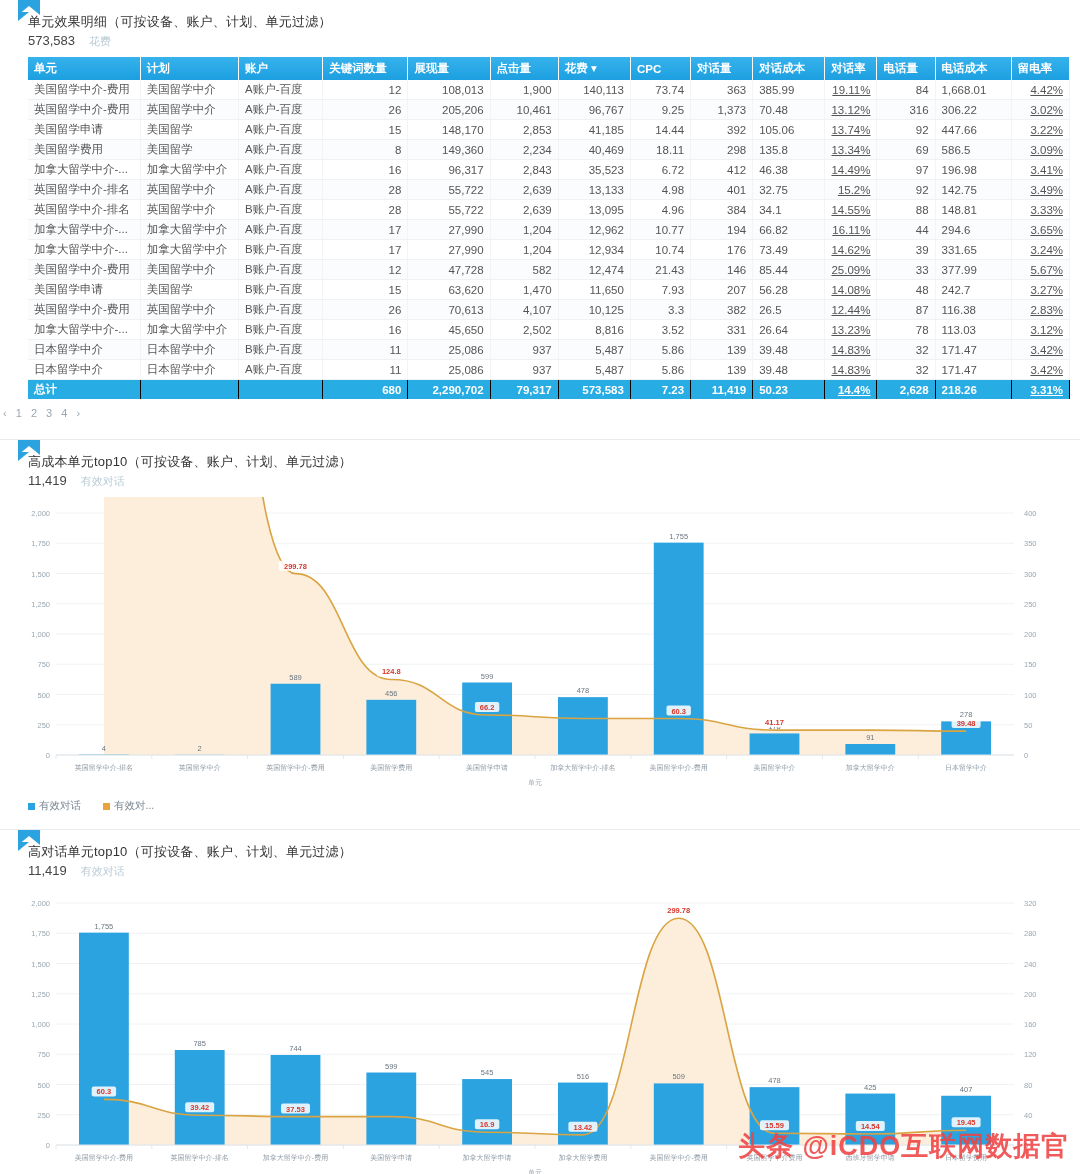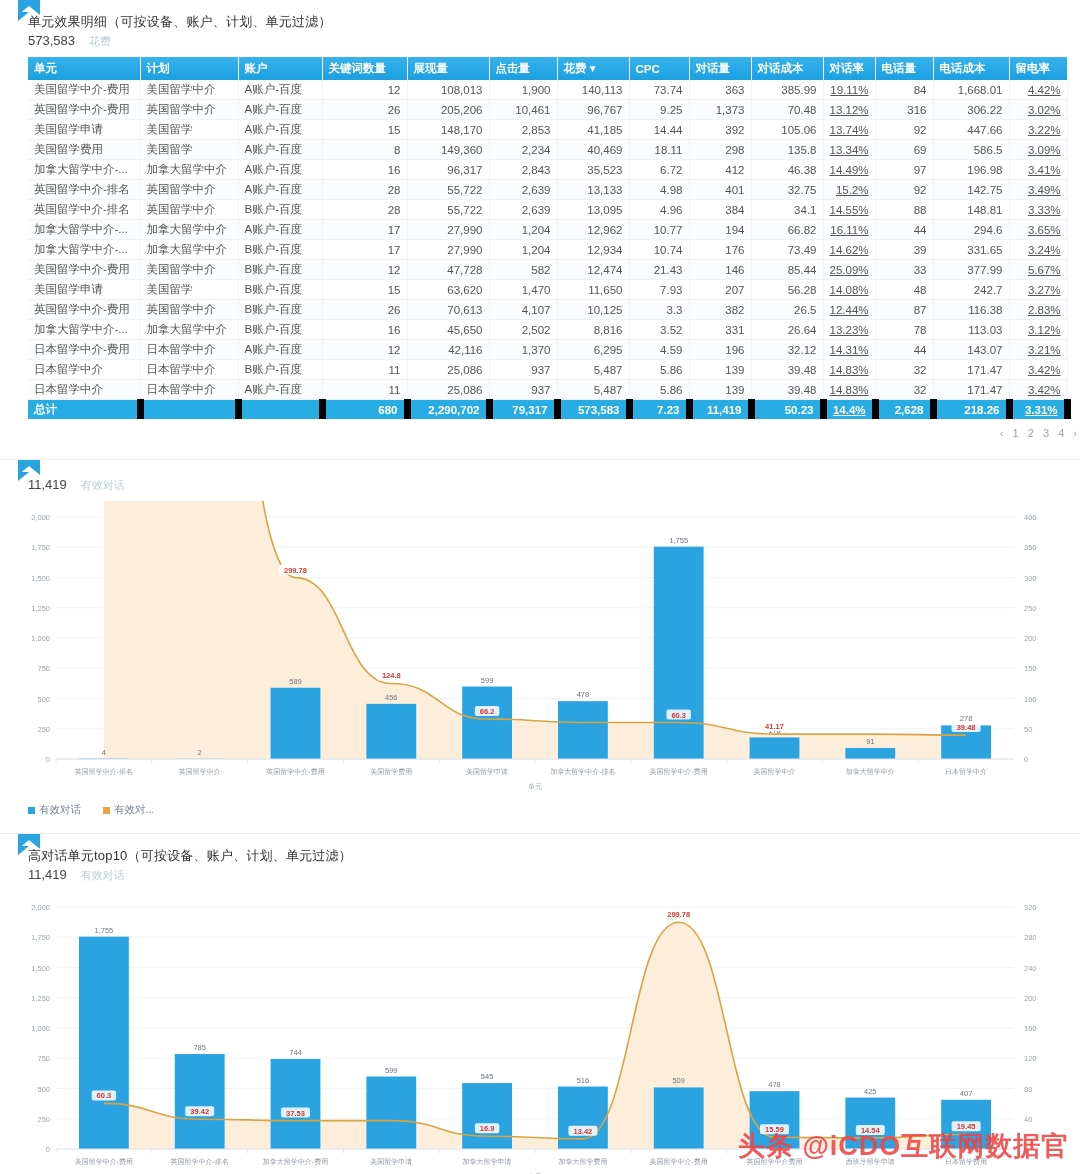--- a/index.html
+++ b/index.html
@@ -43,28 +43,28 @@
     border-right: 1px solid #fff; white-space: nowrap;
   }
   table.grid td {
     font-size: 11.5px; color: #555; padding: 2px 6px; height: 18px;
     border-bottom: 1px solid #eef2f4; border-right: 1px solid #f2f5f7;
     white-space: nowrap; overflow: hidden; text-overflow: ellipsis;
   }
   table.grid tbody tr:nth-child(even) td { background: #fafcfd; }
   table.grid tbody tr:nth-child(odd) td { background: #ffffff; }
   td.num { text-align: right; }
-  td.red { text-align: right; color: #e0554d; }
+  td.red { text-align: left; color: #e0554d; }
   td.orange { text-align: right; color: #e0a23c; text-decoration: underline; }
   tr.total td {
     background: #28ace4 !important; color: #fff; font-weight: bold;
-    border-bottom: none; border-right: 7px solid #000000;
+    border-bottom: none; border-right: 1px solid #000000;
   }
   tr.total td.num, tr.total td.red, tr.total td.orange { color: #fff; }
-  .pager { text-align: right; padding: 8px 0 10px 0; font-size: 11px; color: #9aa7b0; }
+  .pager { text-align: left; padding: 8px 0 10px 0; font-size: 11px; color: #9aa7b0; }
   .pager span { margin: 0 3px; cursor: default; }
   .pager span.cur { color: #9aa7b0; }
 
   
   .chart-box { position: relative; margin: 6px 10px 0 14px; height: 300px; }
   .chart-svg { display: block; }
   .legend { display: flex; gap: 22px; padding: 2px 0 6px 28px; font-size: 10.5px; color: #7b8894; }
   .legend-item { display: flex; align-items: center; gap: 4px; }
   .sw { width: 7px; height: 7px; display: inline-block; }
   .sw.blue { background: #2aa3e0; }
@@ -329,36 +329,20 @@
             <td class="num">8,816</td>
             <td class="num">3.52</td>
             <td class="num">331</td>
             <td class="red">26.64</td>
             <td class="orange">13.23%</td>
             <td class="num">78</td>
             <td class="red">113.03</td>
             <td class="orange">3.12%</td>
           </tr>
           <tr>
-            <td>日本留学中介-费用</td>
-            <td>日本留学中介</td>
-            <td>A账户-百度</td>
-            <td class="num">12</td>
-            <td class="num">42,116</td>
-            <td class="num">1,370</td>
-            <td class="num">6,295</td>
-            <td class="num">4.59</td>
-            <td class="num">196</td>
-            <td class="red">32.12</td>
-            <td class="orange">14.31%</td>
-            <td class="num">44</td>
-            <td class="red">143.07</td>
-            <td class="orange">3.21%</td>
-          </tr>
-          <tr>
             <td>日本留学中介</td>
             <td>日本留学中介</td>
             <td>B账户-百度</td>
             <td class="num">11</td>
             <td class="num">25,086</td>
             <td class="num">937</td>
             <td class="num">5,487</td>
             <td class="num">5.86</td>
             <td class="num">139</td>
             <td class="red">39.48</td>
@@ -410,20 +394,21 @@
     <span>3</span>
     <span>4</span>
     <span>›</span>
   </div>
   <div class="divider"></div>
 </div>
 
 <div class="panel">
   <div class="panel-corner"></div>
   <div class="panel-head">
+    <div class="panel-title">高成本单元top10（可按设备、账户、计划、单元过滤）</div>
     <div class="panel-sub">
       <span class="num">11,419</span>
       <span class="unit">有效对话</span>
     </div>
   </div>
   <div class="chart-box">
     <svg class="chart-svg" id="chart0" width="1050" height="300" viewBox="0 0 1050 300">
         <line x1="42" y1="258" x2="1000" y2="258" stroke="#f0f2f4" stroke-width="1"></line>
         <text x="36" y="261" text-anchor="end" font-size="7.5" fill="#9aa7b0" font-family="&quot;Liberation Sans&quot;, sans-serif">0</text>
         <line x1="42" y1="227.75" x2="1000" y2="227.75" stroke="#f0f2f4" stroke-width="1"></line>

